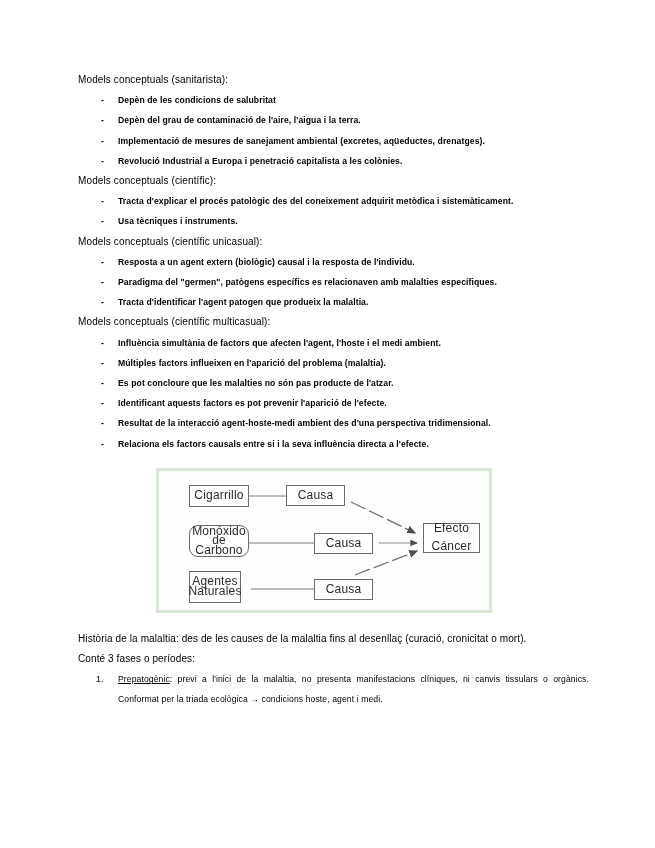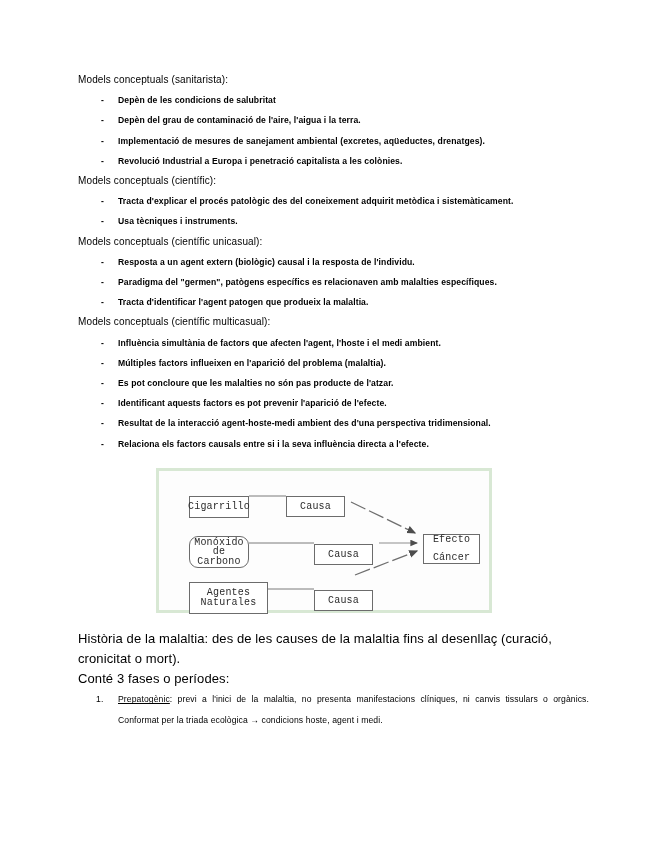--- a/index.html
+++ b/index.html
@@ -74,21 +74,21 @@
   }
   ol.num-list > li::before {
     content: counter(numitem) ".";
     position: absolute;
     left: 18px;
     top: 0;
   }
   .u { text-decoration: underline; }
 
   .para {
-    font-size: 13px;
+    font-size: 10px;
     line-height: 20.2px;
     letter-spacing: 0.1px;
   }
 
   
   .figure-wrap {
     margin-top: 14px;
     margin-bottom: 16px;
     display: flex;
     justify-content: flex-start;
@@ -104,34 +104,33 @@
   }
   .dgm {
     position: absolute;
     inset: 0;
   }
   .node {
     position: absolute;
     border: 1px solid #6c6c6c;
     background: #ffffff;
     box-sizing: border-box;
-    font-family: Liberation Mono, monospace;
-    font-size: 10px;
+    font-family: Liberation Sans, sans-serif;
+    font-size: 12px;
     line-height: 9.4px;
     color: #2b2b2b;
     display: flex;
     align-items: center;
     justify-content: center;
     text-align: center;
     letter-spacing: 0.2px;
-    margin-top: 11px;
   }
   .node-cigarrillo { left: 30px;  top: 14px;  width: 60px; height: 22px; }
   .node-monoxido   { left: 30px;  top: 54px;  width: 60px; height: 32px; border-radius: 9px; }
-  .node-agentes    { left: 30px;  top: 100px; width: 79px; height: 32px; }
+  .node-agentes    { left: 30px;  top: 100px; width: 52px; height: 32px; }
   .node-causa1     { left: 127px; top: 14px;  width: 59px; height: 21px; }
   .node-causa2     { left: 155px; top: 62px;  width: 59px; height: 21px; }
   .node-causa3     { left: 155px; top: 108px; width: 59px; height: 21px; }
   .node-efecto     { left: 264px; top: 52px;  width: 57px; height: 30px; align-items: flex-end; }
   .node-efecto span { display: block; }
 </style>
 </head>
 <body>
 
 <div class="page">

